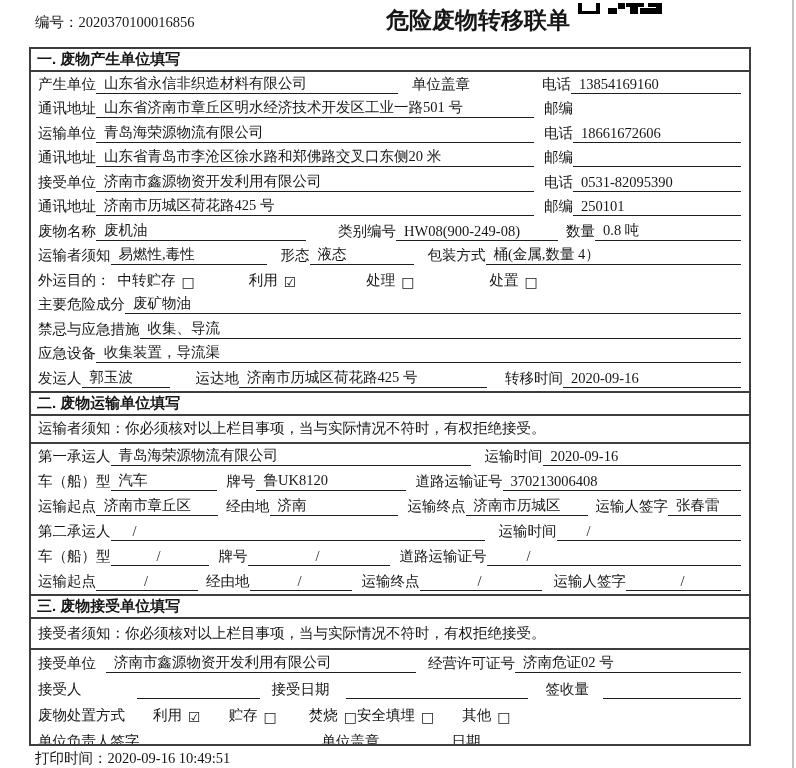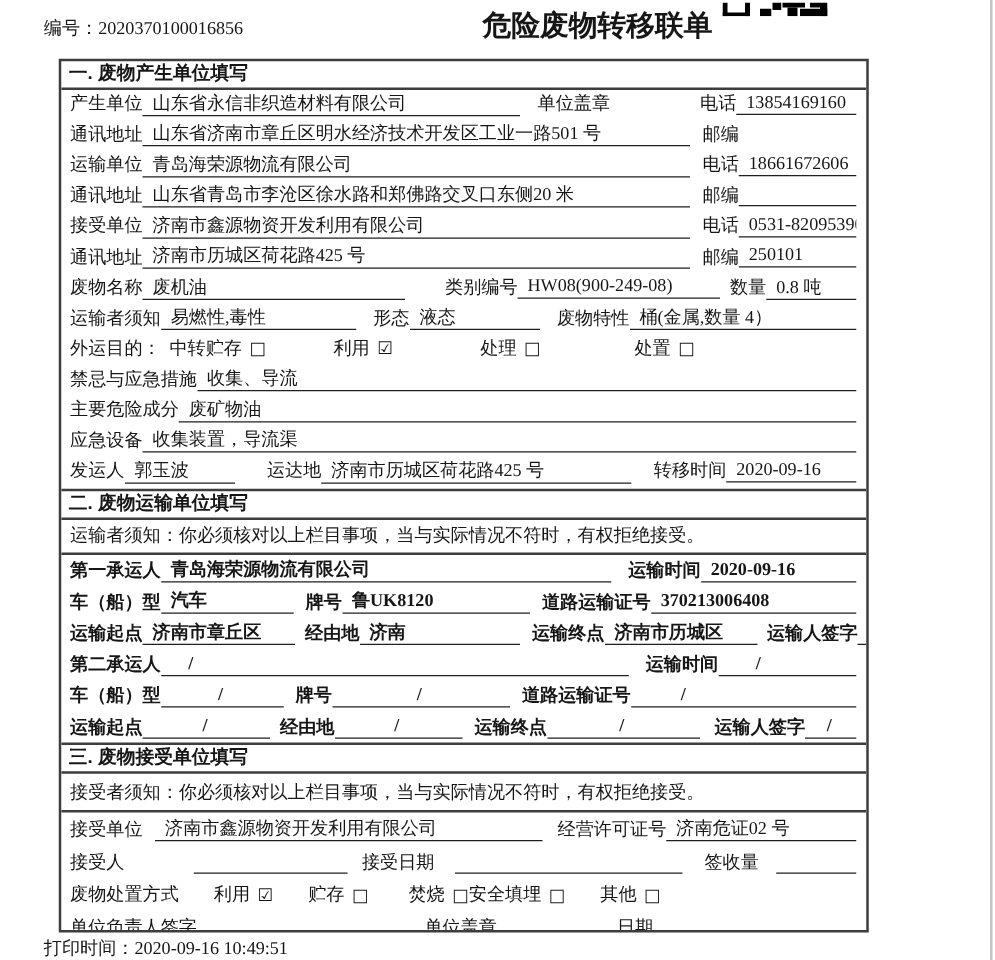--- a/index.html
+++ b/index.html
@@ -9,39 +9,39 @@
     overflow:hidden;
   }
   .hdr { position:absolute; top:0; left:0; width:796px; height:47px; }
   .no { position:absolute; left:35px; top:13px; font-size:14.5px; white-space:nowrap; }
   .title {
     position:absolute; left:80px; top:5px; width:100%; text-align:center;
     font-size:23px; font-weight:bold; font-family:"Liberation Sans","DejaVu Sans",sans-serif;
   }
   .qr { position:absolute; left:578px; top:0; }
   .box {
-    position:absolute; left:47px; top:47px; width:648px; height:699px;
+    position:absolute; left:29px; top:47px; width:722px; height:699px;
     border:2px solid #3d3d3d; box-sizing:border-box; overflow:hidden; background:#fff;
   }
   .sechead {
     height:21px; line-height:20px; padding-left:6px; font-size:15px; font-weight:bold;
     font-family:"Liberation Sans","DejaVu Sans",sans-serif;
     border-bottom:2px solid #3d3d3d; box-sizing:content-box;
   }
   .sechead.mid { border-top:2px solid #3d3d3d; }
   .note-row {
     height:28px; display:flex; align-items:center; padding-left:7px; font-size:14.5px;
     border-bottom:2px solid #3d3d3d; box-sizing:border-box; white-space:nowrap;
   }
   .row {
     display:flex; align-items:flex-end; padding:0 8px 3px 7px; font-size:14.5px;
     box-sizing:border-box; white-space:nowrap;
   }
-  .rw1 { height:24.5px;align-items:center; }
-  .rw2 { height:25px;font-weight:bold; }
+  .rw1 { height:24.5px; }
+  .rw2 { height:25px; }
   .rw3 { height:26px; }
   .lb { flex:none; }
   .u {
     border-bottom:1px solid #1f1f1f; padding-left:8px; padding-right:2px;
     overflow:hidden; flex:none; min-height:16px;
   }
   .fx { flex:1 1 auto; }
   .ctr { text-align:center; padding-left:0; }
   .cb { font-family:"DejaVu Sans",sans-serif; font-size:14px; padding-left:6px; }
   .footer { position:absolute; left:35px; top:749px; font-size:14.5px; white-space:nowrap; }
@@ -124,44 +124,44 @@
     <span class="u" style="width:152px">HW08(900-249-08)</span>
     <span class="lb" style="margin-left:8px">数量</span>
     <span class="u fx">0.8 吨</span>
   </div>
 
   <div class="row rw1">
     <span class="lb">运输者须知</span>
     <span class="u" style="width:146px">易燃性,毒性</span>
     <span class="lb" style="margin-left:14px">形态</span>
     <span class="u" style="width:94px">液态</span>
-    <span class="lb" style="margin-left:14px">废物特性</span>
+    <span class="lb" style="margin-left:14px">包装方式</span>
     <span class="u fx">桶(金属,数量 4）</span>
   </div>
 
   <div class="row rw1">
     <span class="lb">外运目的：</span>
     <span class="lb" style="margin-left:7px">中转贮存</span>
     <span class="cb">□</span>
     <span class="lb" style="margin-left:54px">利用</span>
     <span class="cb">☑</span>
     <span class="lb" style="margin-left:70px">处理</span>
     <span class="cb">□</span>
     <span class="lb" style="margin-left:75px">处置</span>
     <span class="cb">□</span>
   </div>
 
   <div class="row rw1">
+    <span class="lb">主要危险成分</span>
+    <span class="u fx">废矿物油</span>
+  </div>
+
+  <div class="row rw1">
     <span class="lb">禁忌与应急措施</span>
     <span class="u fx">收集、导流</span>
-  </div>
-
-  <div class="row rw1">
-    <span class="lb">主要危险成分</span>
-    <span class="u fx">废矿物油</span>
   </div>
 
   <div class="row rw1">
     <span class="lb">应急设备</span>
     <span class="u fx">收集装置，导流渠</span>
   </div>
 
   <div class="row rw1">
     <span class="lb">发运人</span>
     <span class="u" style="width:78px">郭玉波</span>
@@ -258,21 +258,21 @@
     <span class="lb" style="">安全填埋</span>
     <span class="cb">□</span>
     <span class="lb" style="margin-left:28px">其他</span>
     <span class="cb">□</span>
   </div>
 
   <div class="row rw3">
     <span class="lb">单位负责人签字</span>
     <span class="u" style="width:108px;margin-left:52px"></span>
     <span class="lb" style="margin-left:12px">单位盖章</span>
-    <span class="lb" style="margin-left:96px">日期</span>
+    <span class="lb" style="margin-left:72px">日期</span>
     <span class="u fx" style="margin-left:10px"></span>
   </div>
 
 </div>
 
 <div class="footer"><span>打印时间：</span><span>2020-09-16 10:49:51</span></div>
 
 <div class="window-edge"></div>
 
 </body></html>

